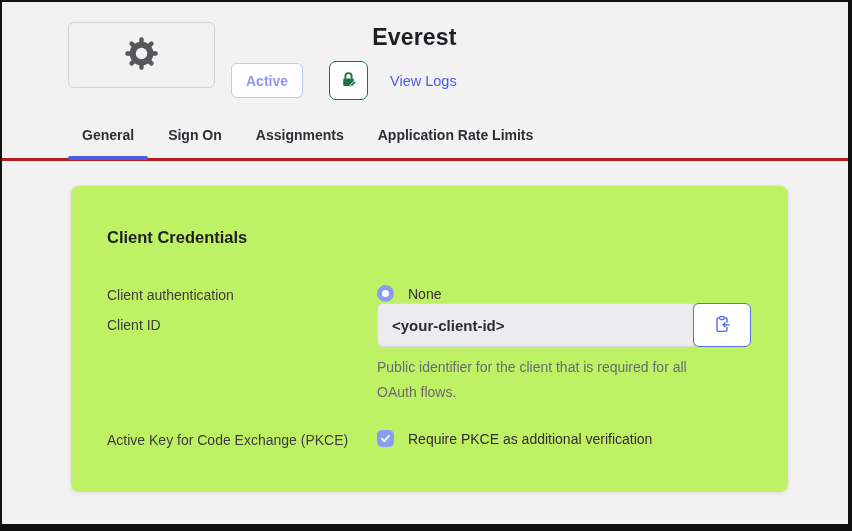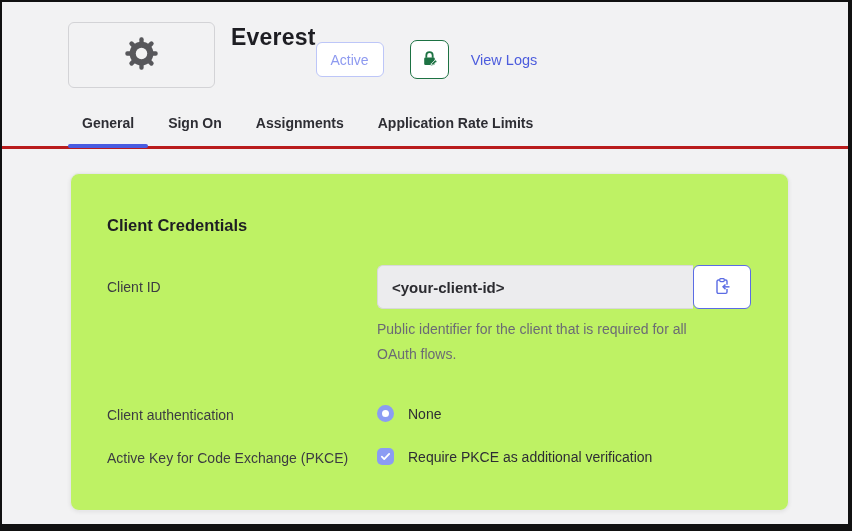--- a/index.html
+++ b/index.html
@@ -19,34 +19,34 @@
   .app-header {
     display: flex; gap: 16px;
     padding: 20px 0 0 66px;
   }
   .app-icon-card {
     width: 147px; height: 66px;
     border: 1px solid #d3d3d6; border-radius: 6px;
     display: flex; align-items: center; justify-content: center;
     flex: 0 0 auto;
   }
-  .app-head-right { display: flex; flex-direction: row; }
+  .app-head-right { display: flex; flex-direction: column; align-items: flex-end; }
   .app-title {
     font-size: 23px; font-weight: bold; color: #1e1e23;
     letter-spacing: 0.2px; line-height: 30px;
   }
   .app-head-row {
     display: flex; align-items: center; margin-top: 9px; gap: 12px;
   }
   .status-badge {
     height: 35px; padding: 0 14px;
     display: inline-flex; align-items: center;
     background: #ffffff;
     border: 1px solid #bdc6f8; border-radius: 6px;
-    color: #8e9af0; font-size: 14px; font-weight: normal;
+    color: #8e9af0; font-size: 14px; font-weight: bold;
     cursor: pointer;
   }
   .lock-button {
     width: 39px; height: 39px; margin-left: 14px;
     background: #ffffff;
     border: 1px solid #1d7243; border-radius: 7px;
     display: inline-flex; align-items: center; justify-content: center;
     cursor: pointer;
   }
   .view-logs-link {
@@ -185,20 +185,28 @@
 
   <div class="tab-bar">
     <div class="tab active">General</div>
     <div class="tab">Sign On</div>
     <div class="tab">Assignments</div>
     <div class="tab">Application Rate Limits</div>
   </div>
 
   <div class="card">
     <div class="section-title">Client Credentials</div>
+
+    <div class="form-row row-auth">
+      <div class="form-label">Client authentication</div>
+      <div class="choice">
+        <span class="radio-selected"></span>
+        <span class="choice-label">None</span>
+      </div>
+    </div>
 
     <div class="form-row row-client-id">
       <div class="form-label">Client ID</div>
       <div>
         <div class="input-group">
           <input class="client-id-input" readonly="" value="&lt;your-client-id&gt;" style="">
           <button class="copy-button">
             <span>
               <svg width="20" height="20" viewBox="0 0 24 24">
                 <rect x="6" y="4.8" width="12" height="16" rx="1.6" fill="none" stroke="#5b6ce4" stroke-width="1.7"></rect>
@@ -207,28 +215,20 @@
                 <path d="M21 13 h-7.4" fill="none" stroke="#5b6ce4" stroke-width="1.8"></path>
                 <path d="M16.2 10.2 13.3 13 16.2 15.8" fill="none" stroke="#5b6ce4" stroke-width="1.8"></path>
               </svg>
             </span>
           </button>
         </div>
         <div class="help-text">Public identifier for the client that is required for all OAuth flows.</div>
       </div>
     </div>
 
-    <div class="form-row row-auth">
-      <div class="form-label">Client authentication</div>
-      <div class="choice">
-        <span class="radio-selected"></span>
-        <span class="choice-label">None</span>
-      </div>
-    </div>
-
     <div class="form-row row-pkce">
       <div class="form-label">Active Key for Code Exchange (PKCE)</div>
       <div class="choice">
         <span class="checkbox-checked">
           <span>
             <svg width="11" height="11" viewBox="0 0 12 12">
               <path d="M2 6.2 4.6 8.8 10 3.2" fill="none" stroke="#ffffff" stroke-width="2" stroke-linecap="round" stroke-linejoin="round"></path>
             </svg>
           </span>
         </span>

